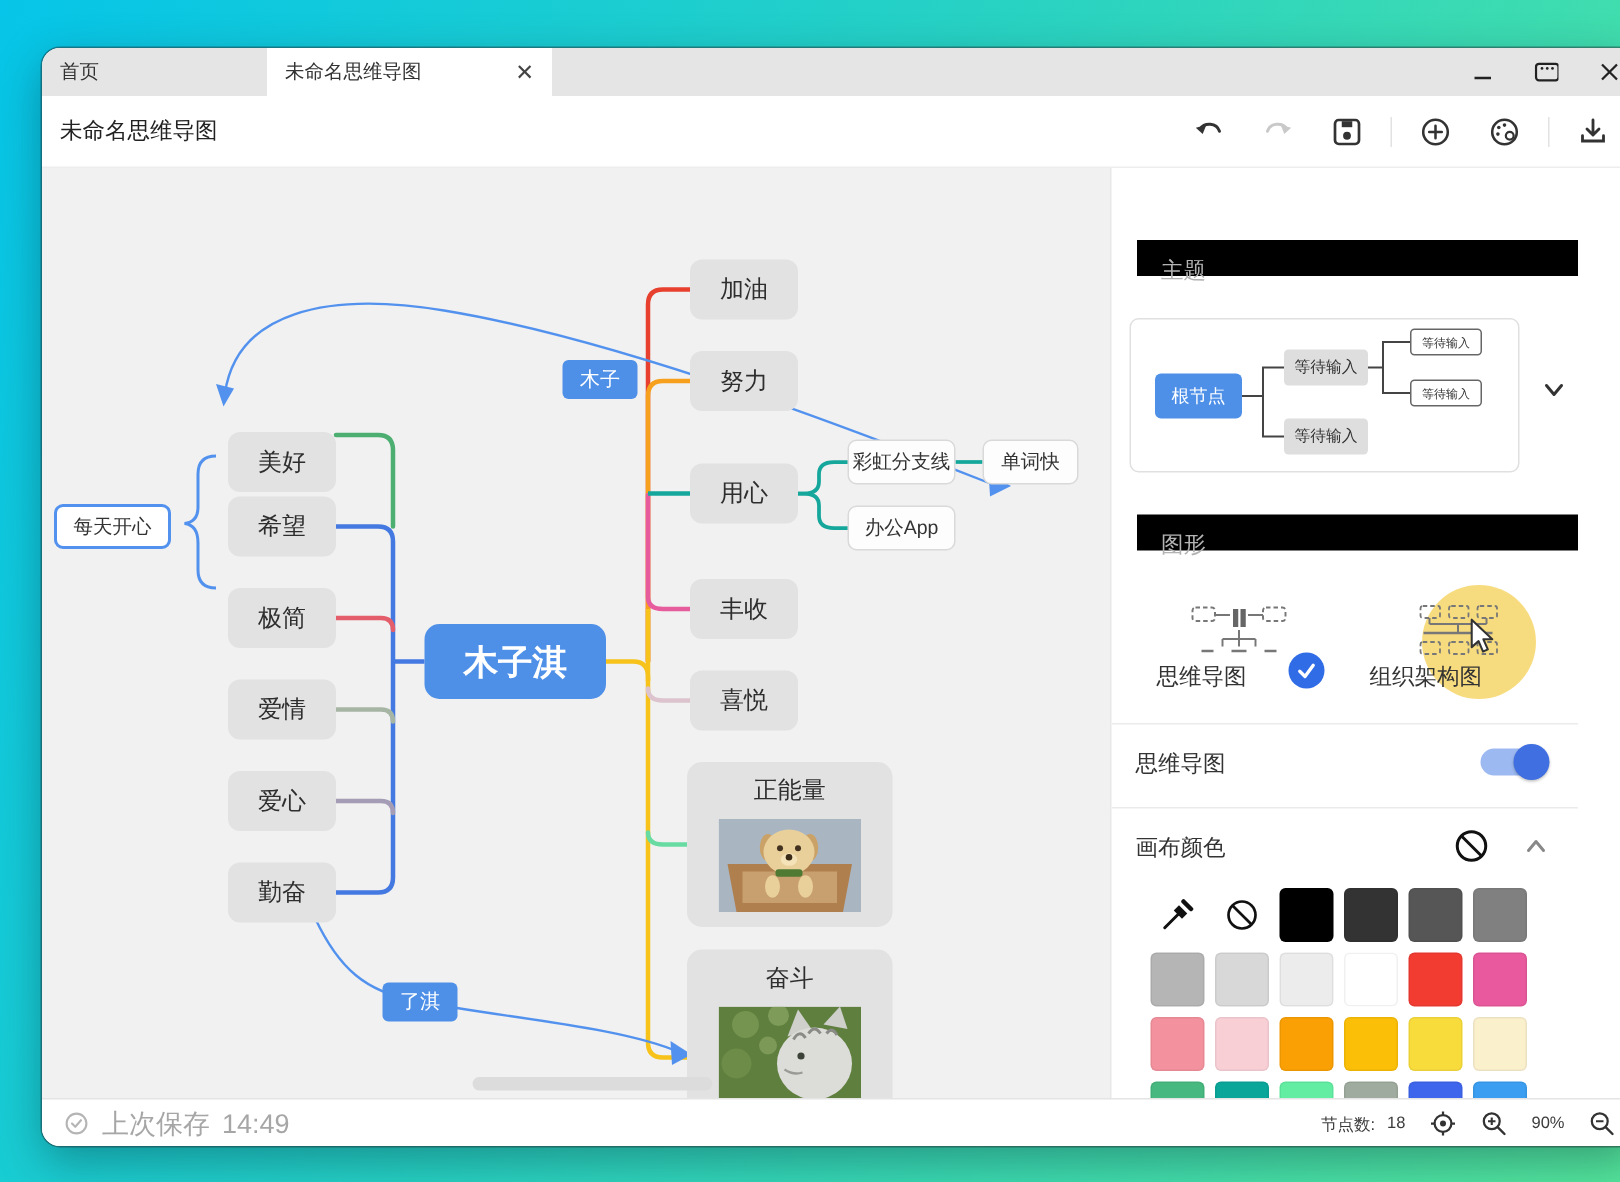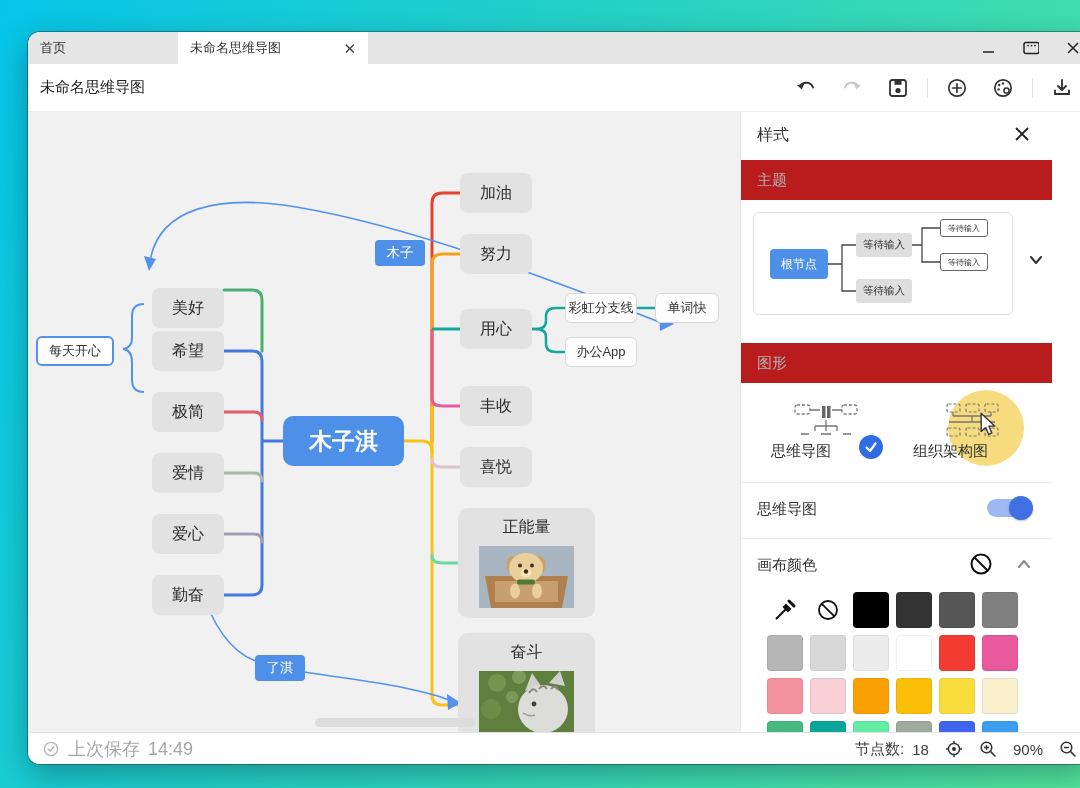--- a/index.html
+++ b/index.html
@@ -33,40 +33,40 @@
   .bignode .bt{text-align:center;font-size:16px;padding-top:9px;}
   .bignode .img{position:absolute;left:21px;top:38px;width:95px;height:62px;overflow:hidden;}
   .summary{position:absolute;left:8px;top:224px;width:78px;height:30px;background:#fff;border:2px solid #5292ee;border-radius:6px;display:flex;align-items:center;justify-content:center;font-size:13px;color:#333;box-sizing:border-box;}
   .callout{position:absolute;width:50px;height:26px;border-radius:4px;display:flex;align-items:center;justify-content:center;font-size:13.5px;color:#fff;}
   .scrollthumb{position:absolute;left:287px;top:606px;width:160px;height:9px;border-radius:5px;background:#dcdcdc;}
   
   .panel{position:absolute;left:712px;top:0;width:312px;height:620px;background:#fff;border-left:1px solid #e8e8e8;box-sizing:border-box;overflow:hidden;}
   .p-header{position:absolute;left:0;top:0;width:100%;height:48px;}
   .p-title{position:absolute;left:16px;top:13px;font-size:16px;color:#333;}
   .p-close{position:absolute;right:20px;top:14px;width:18px;height:18px;}
-  .p-section{position:absolute;left:0;width:100%;height:40px;background:#b91c1c;}
+  .p-section{position:absolute;left:17px;width:100%;height:24px;background:#000000;}
   .p-section span{position:absolute;left:16px;top:11px;font-size:15px;color:#b3b3b3;}
   .theme-card{position:absolute;left:12px;top:100px;width:260px;height:103px;background:#fff;border:1px solid #e0e0e0;border-radius:6px;box-sizing:border-box;}
   .tc-root{position:absolute;left:16px;top:36px;width:58px;height:30px;border-radius:4px;display:flex;align-items:center;justify-content:center;font-size:12px;color:#fff;}
   .tc-grey{position:absolute;left:102px;width:56px;height:24px;background:#dedede;border-radius:3px;display:flex;align-items:center;justify-content:center;font-size:10.5px;color:#333;}
   .tc-leaf{position:absolute;left:186px;width:48px;height:18px;background:#fff;border:1px solid #666;border-radius:3px;display:flex;align-items:center;justify-content:center;font-size:8px;color:#333;box-sizing:border-box;}
   .theme-chevron{position:absolute;right:8px;top:140px;width:16px;height:16px;}
   .shape-label{position:absolute;font-size:15px;color:#333;}
   .check-badge{position:absolute;left:118px;top:323px;width:24px;height:24px;border-radius:50%;display:flex;align-items:center;justify-content:center;}
   .hl-circle{position:absolute;left:207px;top:278px;width:76px;height:76px;border-radius:50%;background:#f6d76d;opacity:.88;}
   .p-row-label{position:absolute;left:16px;font-size:15px;color:#333;}
   .divider{position:absolute;left:0;width:100%;height:1px;background:#ebebeb;}
   .toggle{position:absolute;left:246px;top:387px;width:44px;height:18px;border-radius:9px;background:#9db9f2;}
   .toggle .knob{position:absolute;right:-2px;top:-3px;width:24px;height:24px;border-radius:50%;background:#3f6fe0;box-shadow:0 1px 2px rgba(0,0,0,.25);}
   .swatch{position:absolute;width:36px;height:36px;border-radius:4px;box-shadow:inset 0 0 0 1px rgba(0,0,0,.06);}
   .swatch-icon{position:absolute;width:36px;height:36px;border-radius:4px;display:flex;align-items:center;justify-content:center;background:#fff;}
   
   .statusbar{position:absolute;left:0;bottom:0;width:100%;height:32px;background:#fff;border-top:1px solid #e4e4e4;box-sizing:border-box;}
   .sb-left{position:absolute;left:14px;top:0;height:32px;display:flex;align-items:center;gap:8px;font-size:18px;color:#a6a6a6;}
-  .sb-right{position:absolute;right:14px;top:0;height:32px;display:flex;align-items:center;gap:16px;font-size:15px;color:#3c3c3c;}
+  .sb-right{position:absolute;right:14px;top:0;height:32px;display:flex;align-items:center;gap:16px;font-size:11px;color:#3c3c3c;}
   .sb-ic{width:18px;height:18px;display:flex;align-items:center;justify-content:center;}
 </style>
 </head>
 <body>
 
 <div class="window">
 
   <div class="tabbar">
     <div class="tab home">
       <span>首页</span>
@@ -238,28 +238,20 @@
       </div>
 
       <div class="summary">每天开心</div>
       <div class="callout" style="left: 347px; top: 128px; background-color: rgb(78, 144, 232);">木子</div>
       <div class="callout" style="left: 227px; top: 543px; background-color: rgb(78, 144, 232);">了淇</div>
 
       <div class="scrollthumb"></div>
     </div>
 
     <div class="panel">
-      <div class="p-header">
-        <span class="p-title">样式</span>
-        <span class="p-close">
-          <svg width="16" height="16">
-              <path d="M2 2 L14 14 M14 2 L2 14" stroke="#222" stroke-width="1.8"></path>
-            </svg>
-        </span>
-      </div>
 
       <div class="p-section" style="top:48px">
         <span>主题</span>
       </div>
 
       <div class="theme-card">
         <svg width="258" height="101" style="position:absolute;left:0;top:0">
           <path d="M74 51 H88 V32 H102 M88 51 V78 H102 M158 32 H168 V15 H186 M168 32 V49 H186" fill="none" stroke="#444" stroke-width="1.3"></path>
         </svg>
         <div class="tc-root" style="background-color: rgb(78, 144, 232);">根节点</div>

